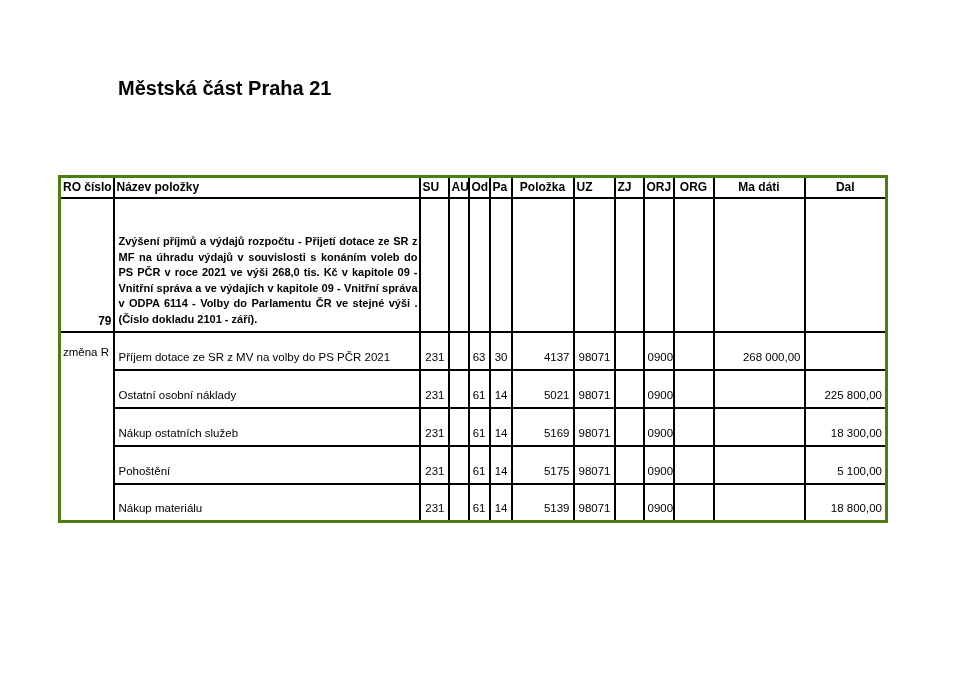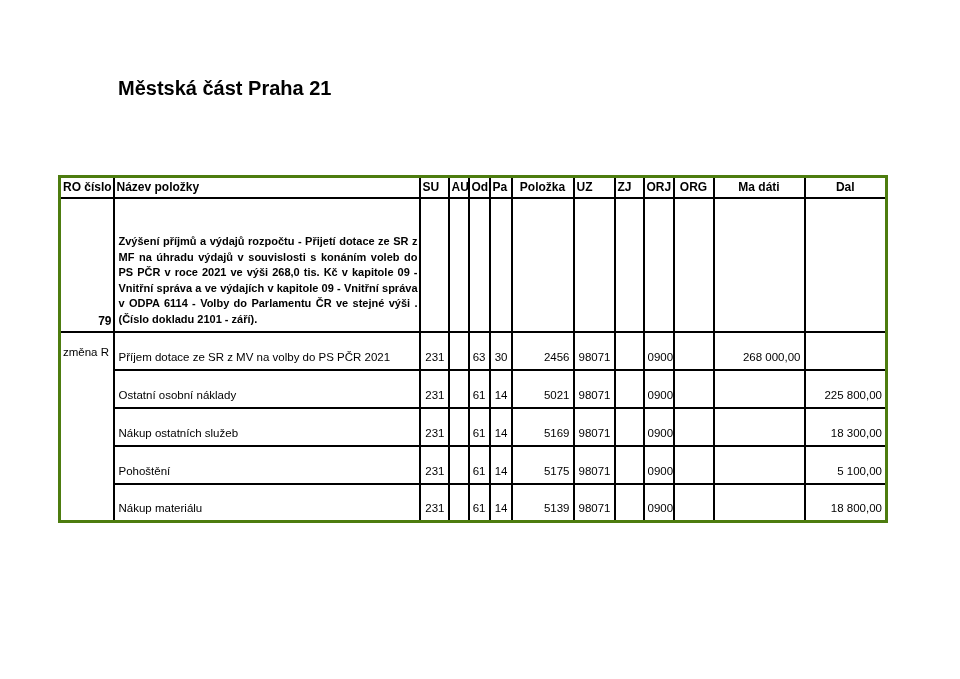--- a/index.html
+++ b/index.html
@@ -146,21 +146,21 @@
       <td></td>
       <td></td>
     </tr>
     <tr class="data-row">
       <td class="change-label-cell" rowspan="5">změna R</td>
       <td class="name-cell">Příjem dotace ze SR z MV na volby do PS PČR 2021</td>
       <td class="num">231</td>
       <td class="num"></td>
       <td class="num">63</td>
       <td class="num">30</td>
-      <td class="num">2456</td>
+      <td class="num">4137</td>
       <td class="num">98071</td>
       <td class="num"></td>
       <td class="txt-l">0900</td>
       <td class="txt-l"></td>
       <td class="num">268 000,00</td>
       <td class="num"></td>
     </tr>
     <tr class="data-row">
       <td class="name-cell">Ostatní osobní náklady</td>
       <td class="num">231</td>

